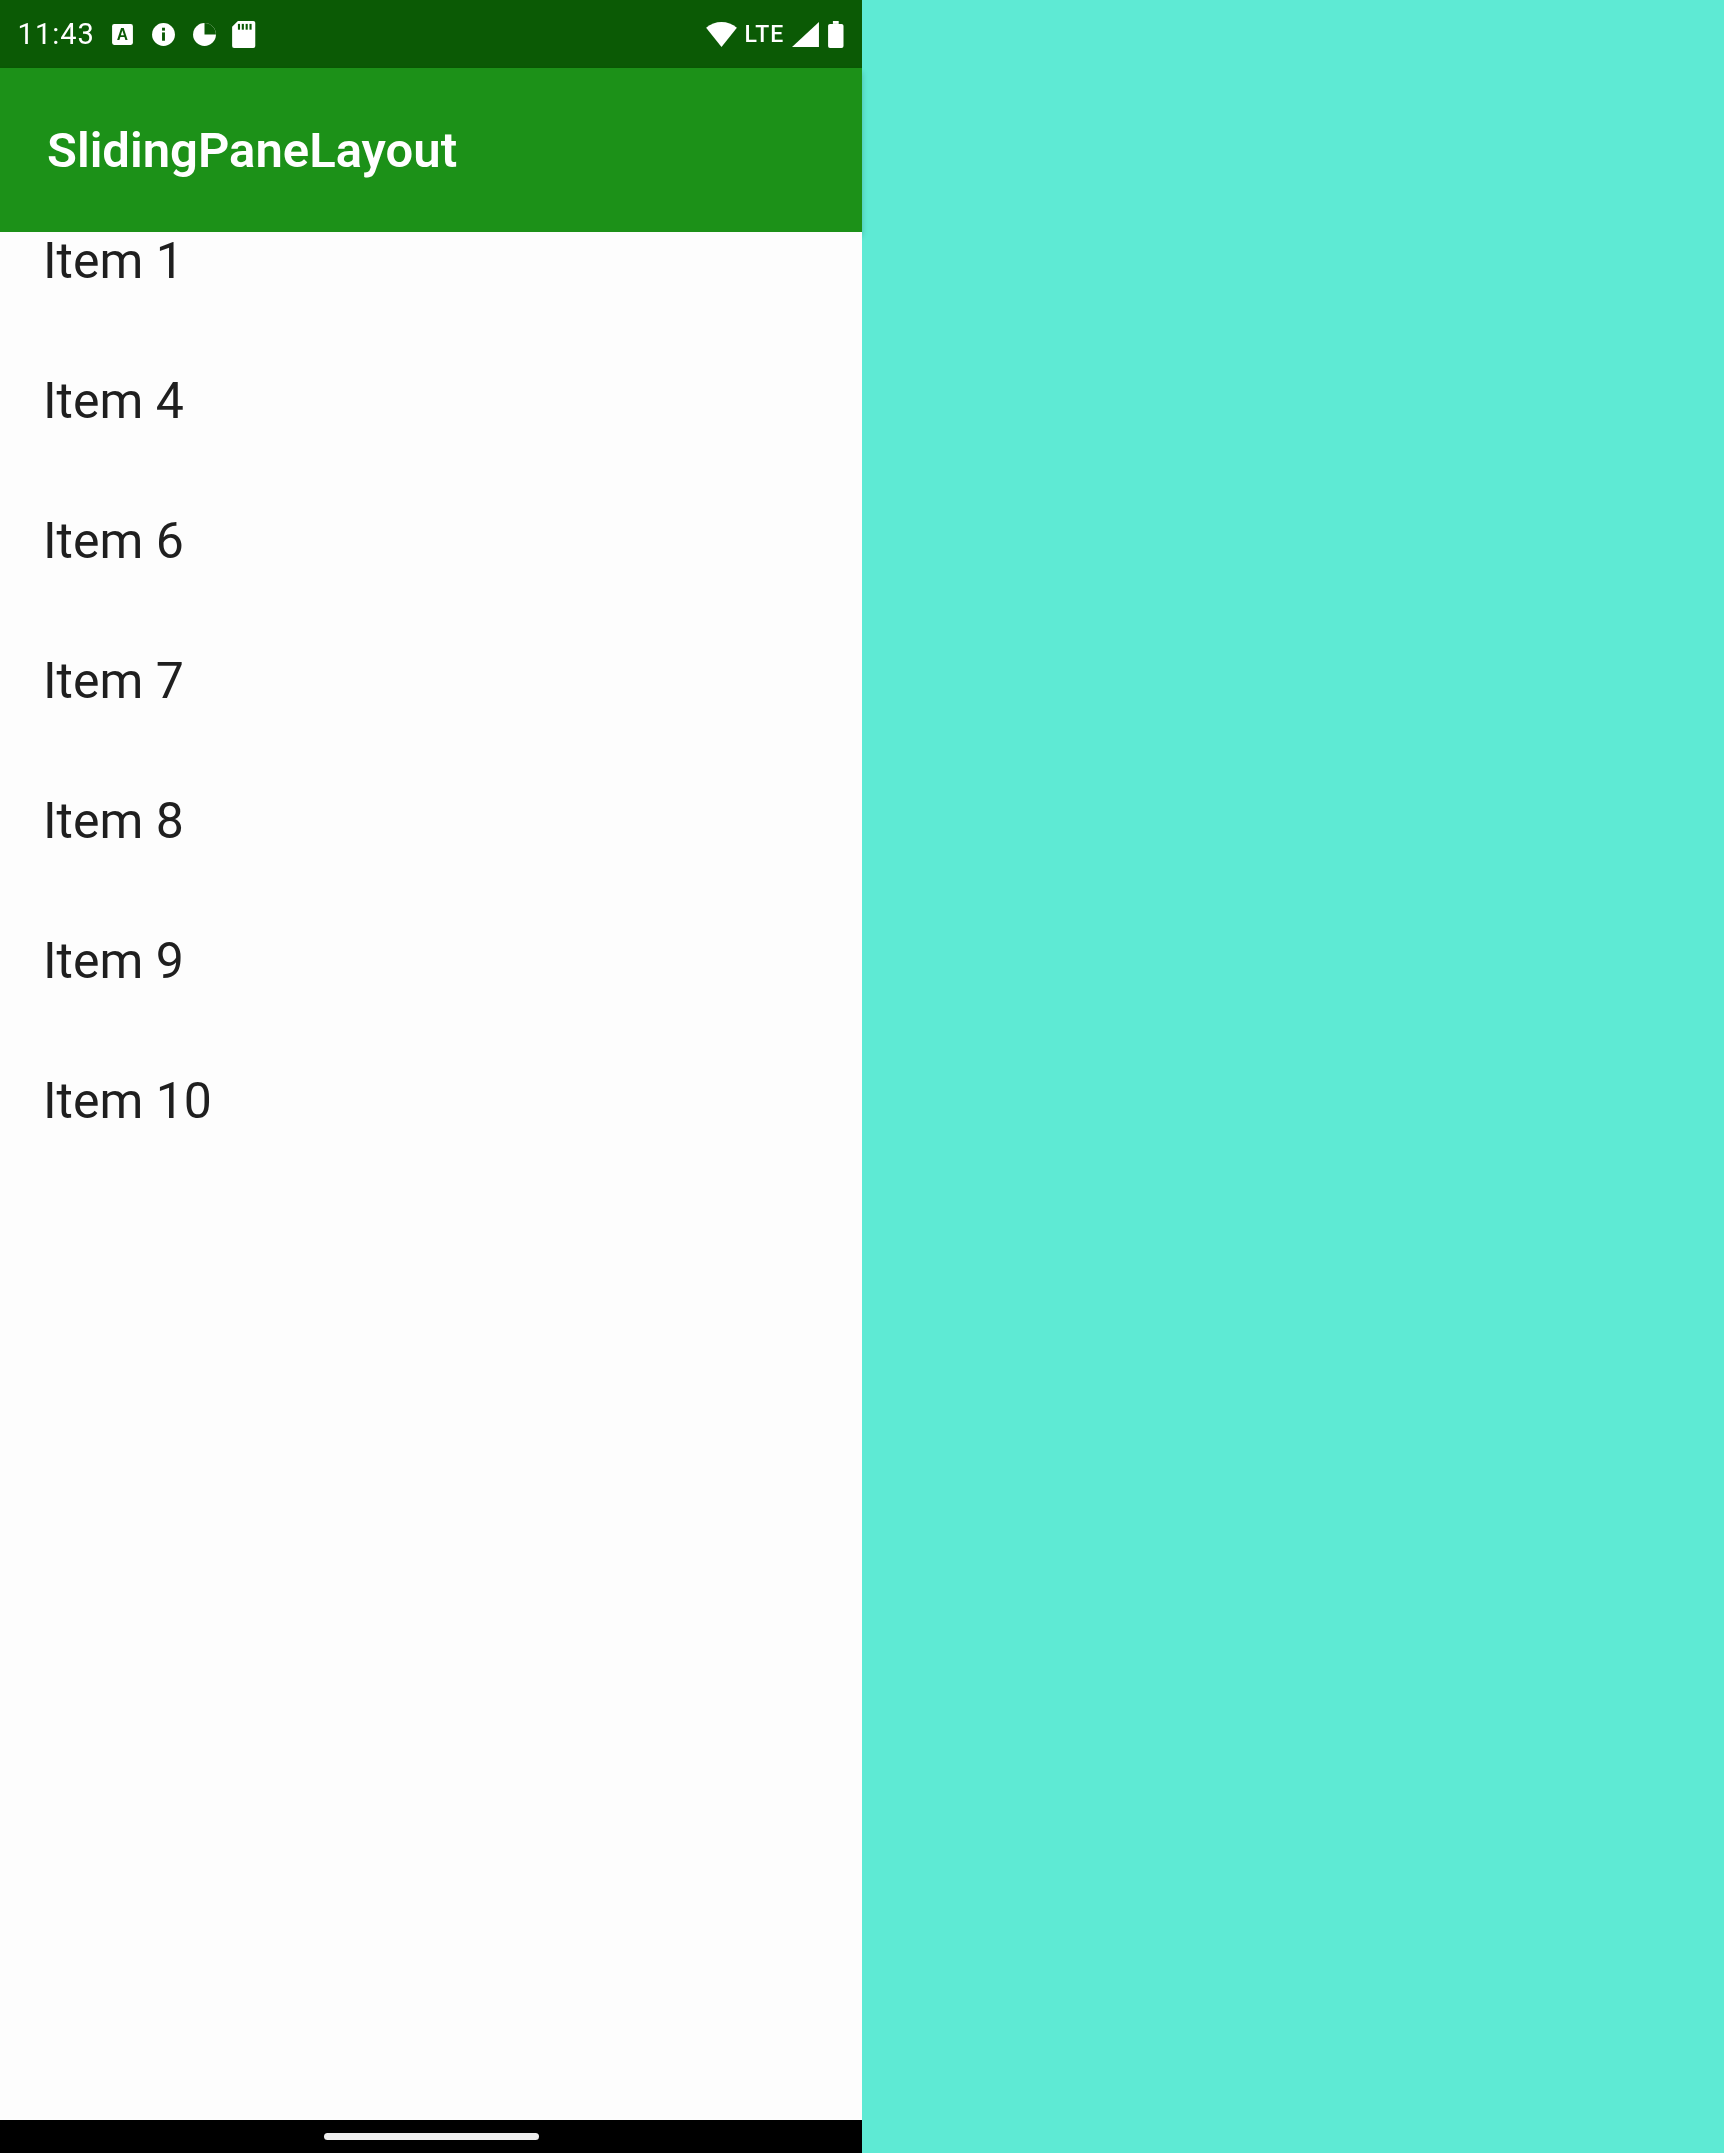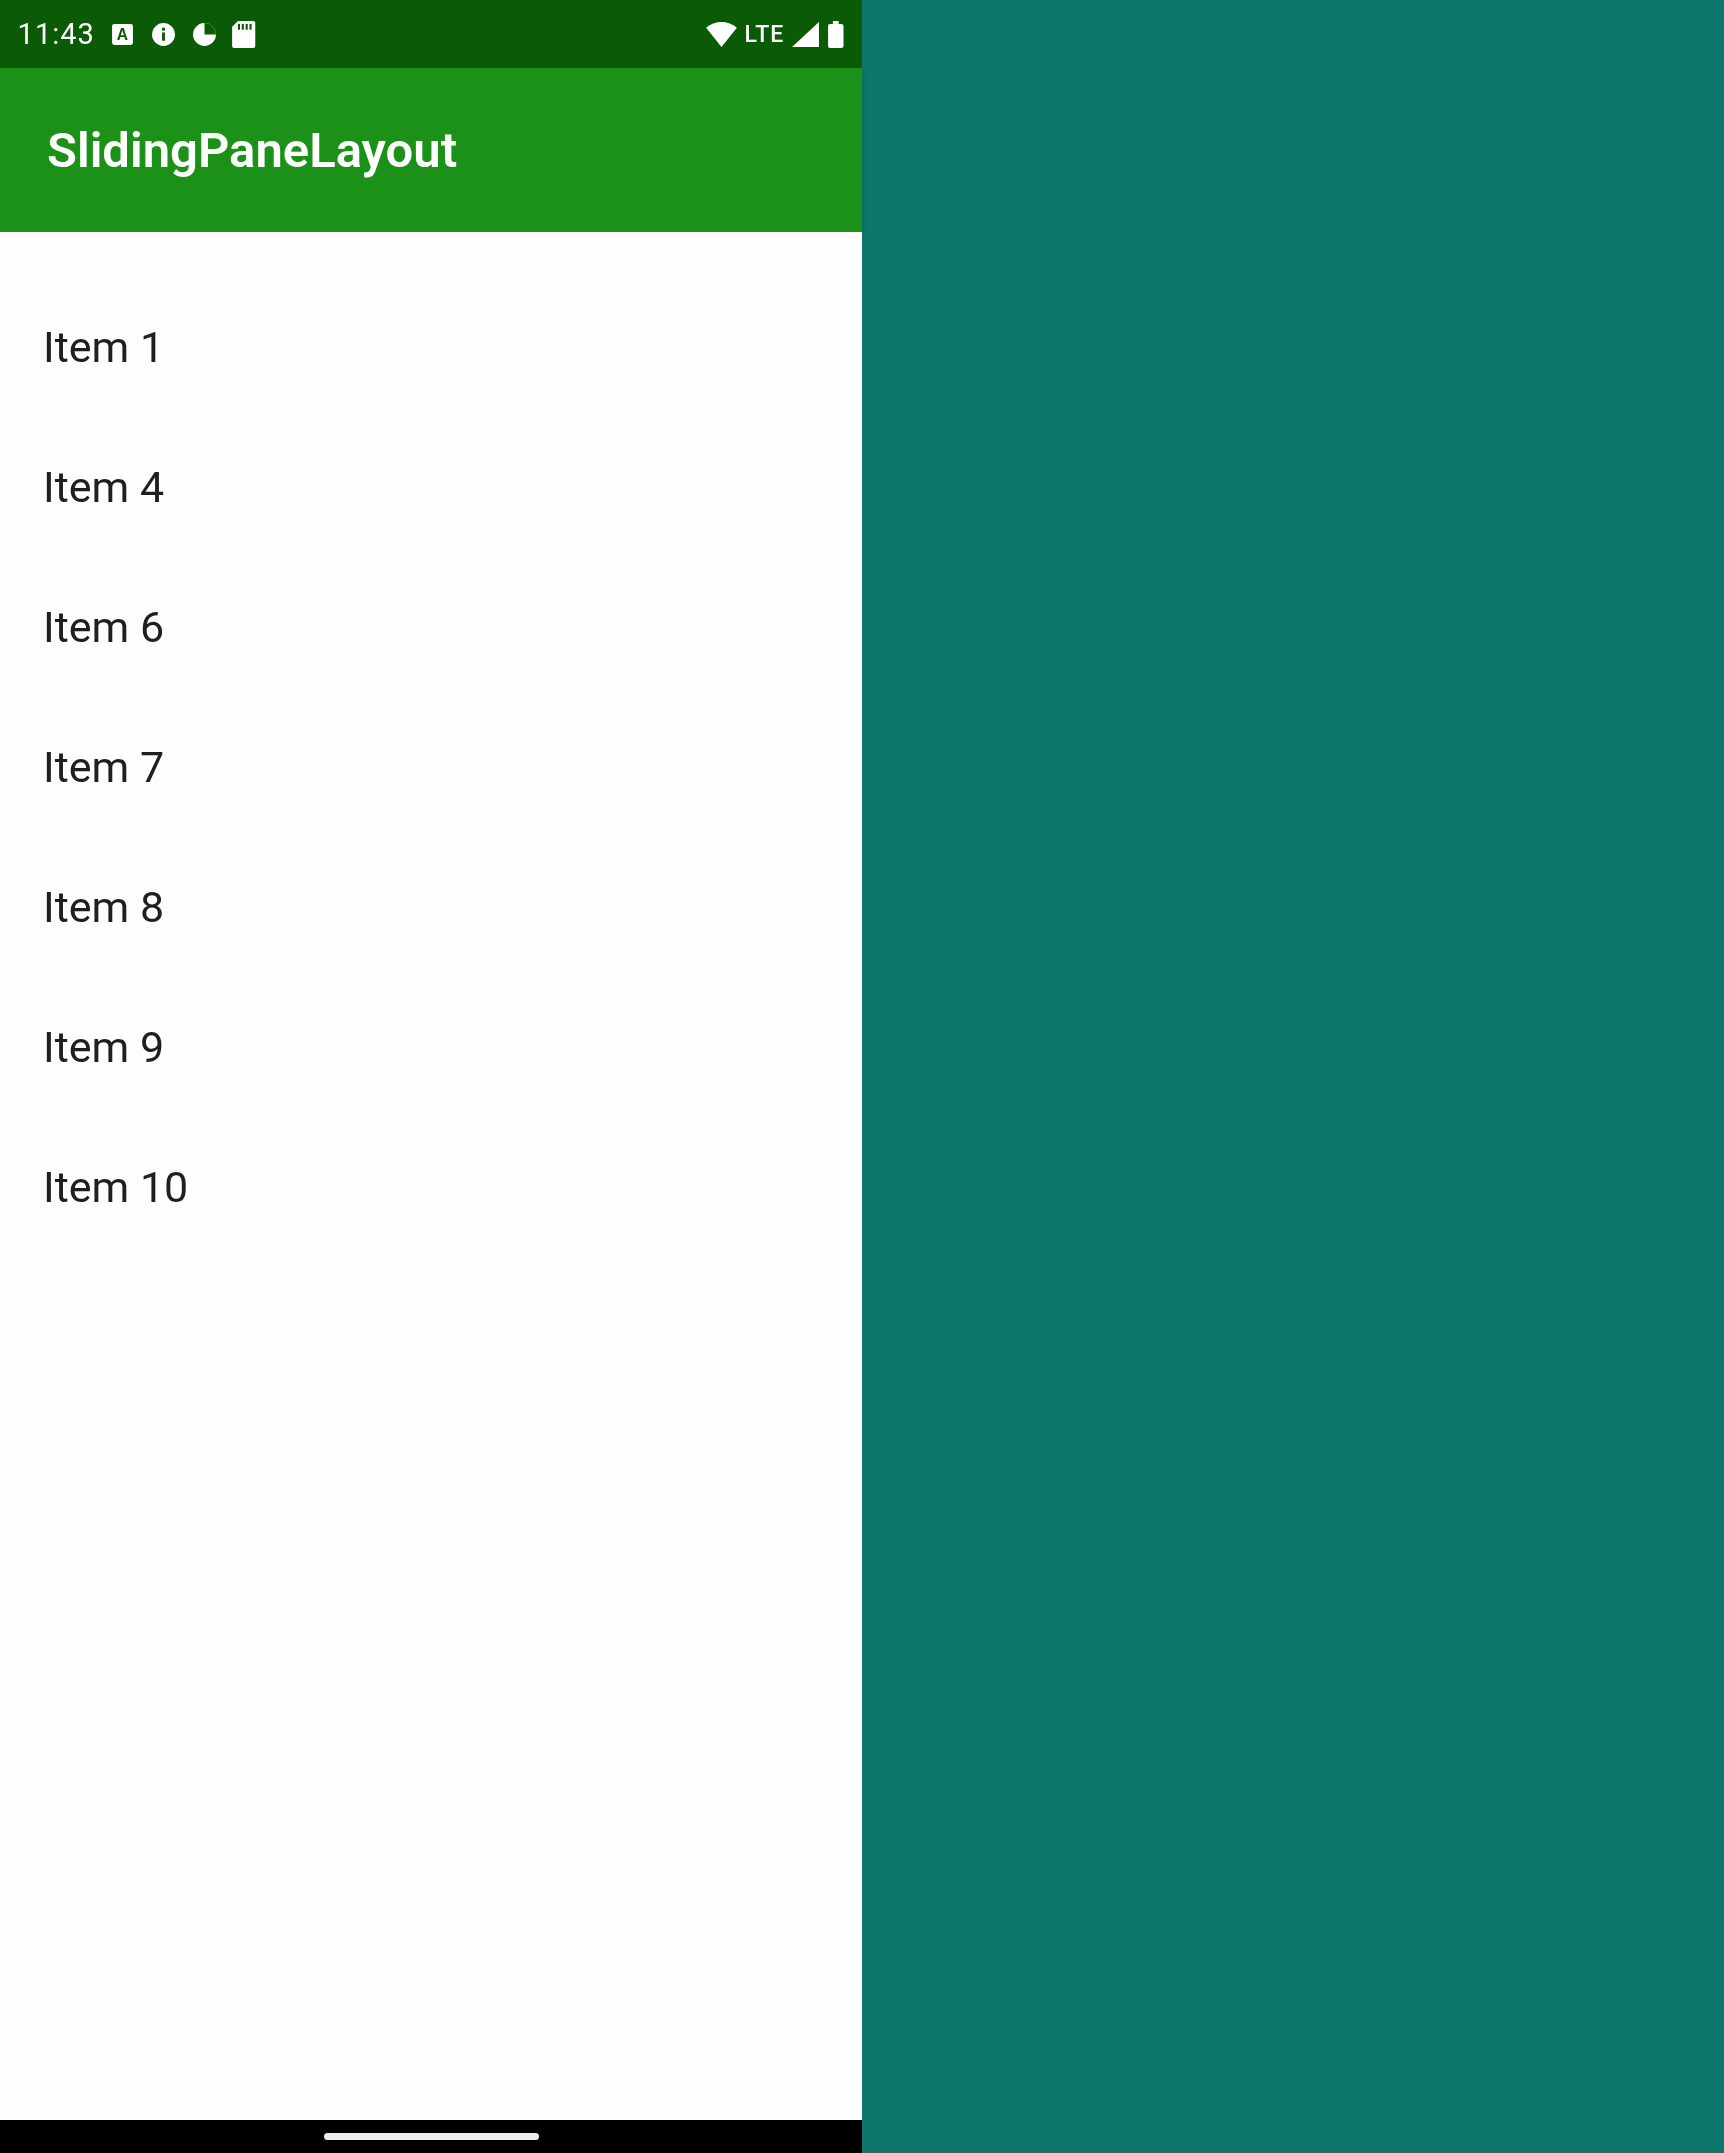--- a/index.html
+++ b/index.html
@@ -9,21 +9,21 @@
     height: 2153px;
     background: #000;
     font-family: Roboto, "Helvetica Neue", Arial, sans-serif;
     overflow: hidden;
   }
 
   .canvas {
     position: relative;
     width: 1724px;
     height: 2153px;
-    background: #0f766e;
+    background: #5eead4;
   }
 
   
   .pane {
     position: absolute;
     left: 0;
     top: 0;
     width: 862px;      
     height: 2120px;    
     background: #fdfdfd;
@@ -85,23 +85,23 @@
 
   
   .list {
     flex: 1;
     background: #fdfdfd;
     overflow: hidden;
   }
   .list-item {
     height: 140px;
     display: flex;
-    align-items: flex-end;
+    align-items: flex-start;
     padding: 0 43px;
-    font-size: 43px;
+    font-size: 50px;
     color: #1f1f1f;
     cursor: pointer;
   }
 
   
   .nav-strip {
     position: absolute;
     left: 0;
     bottom: 0;
     width: 862px;

